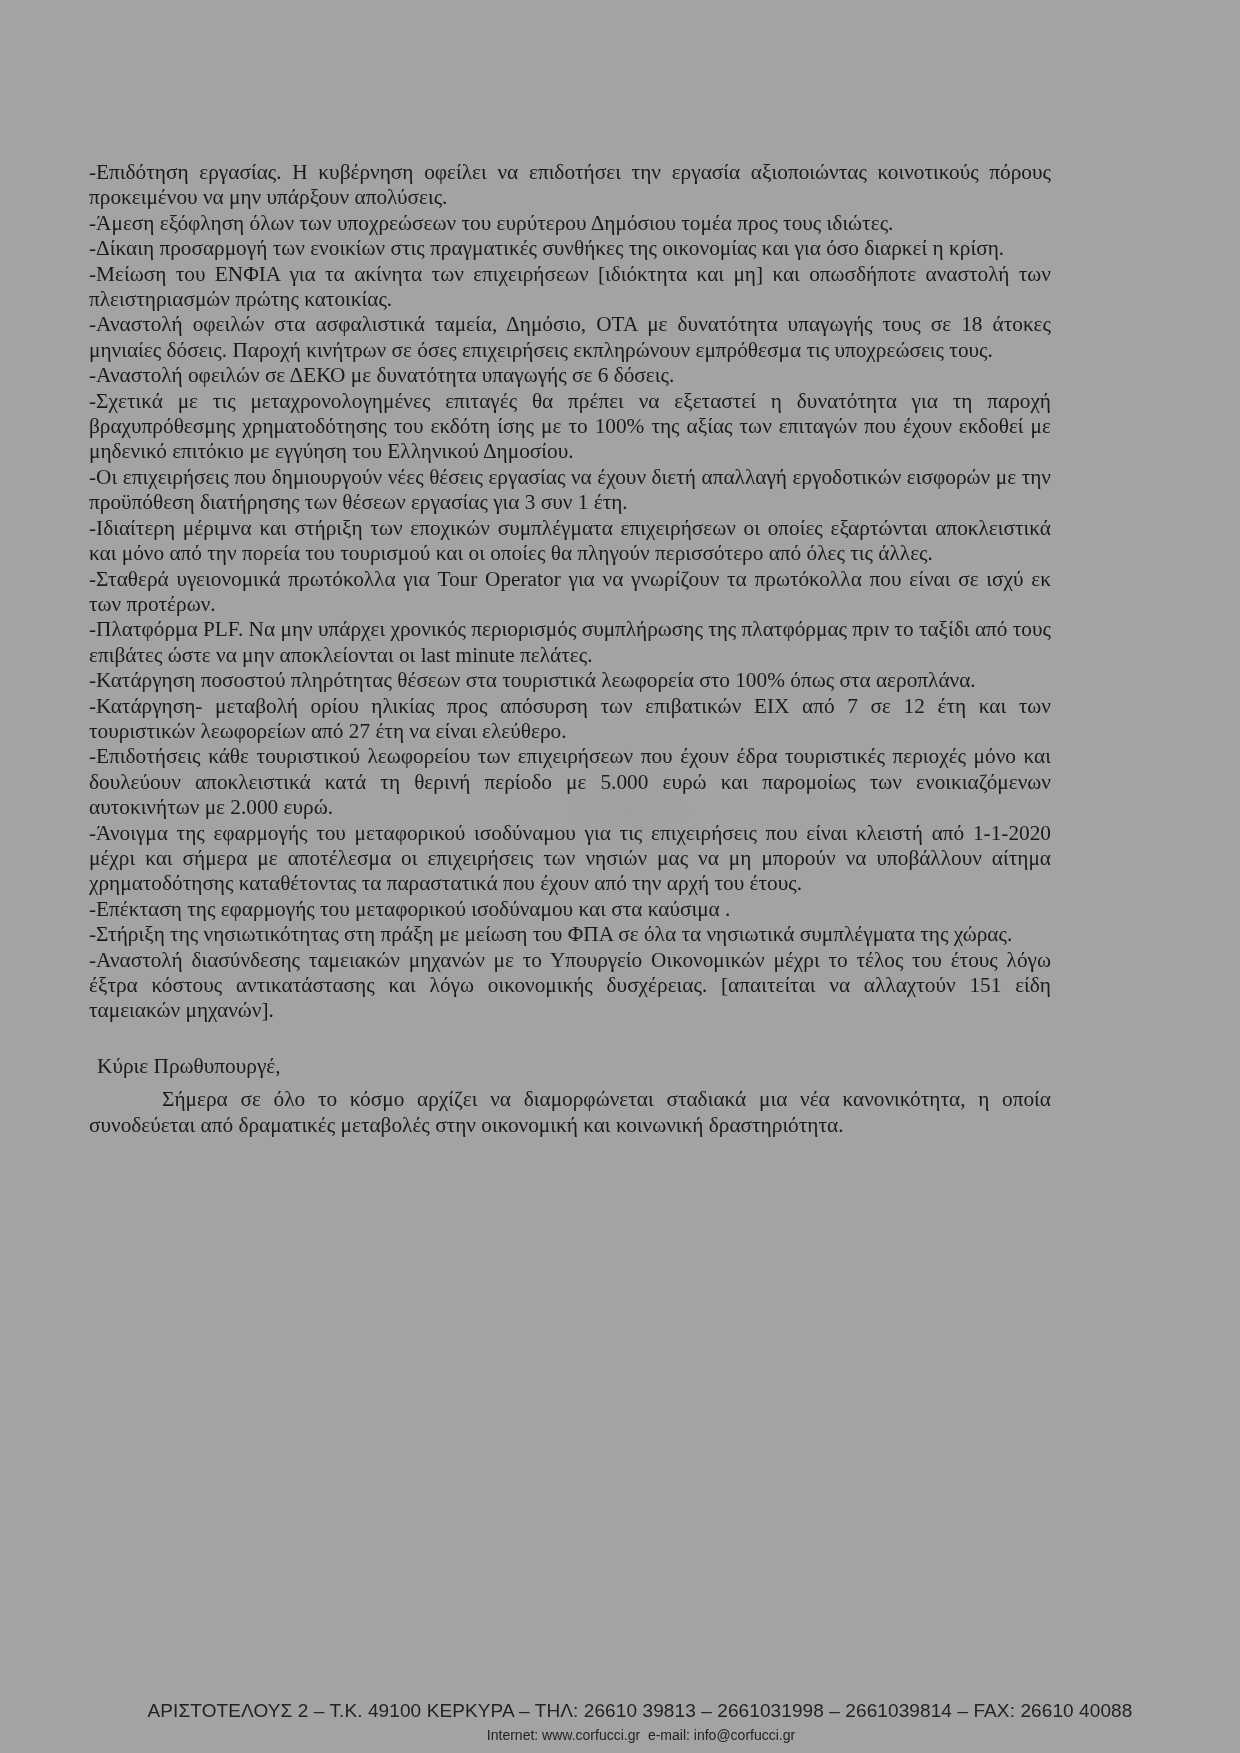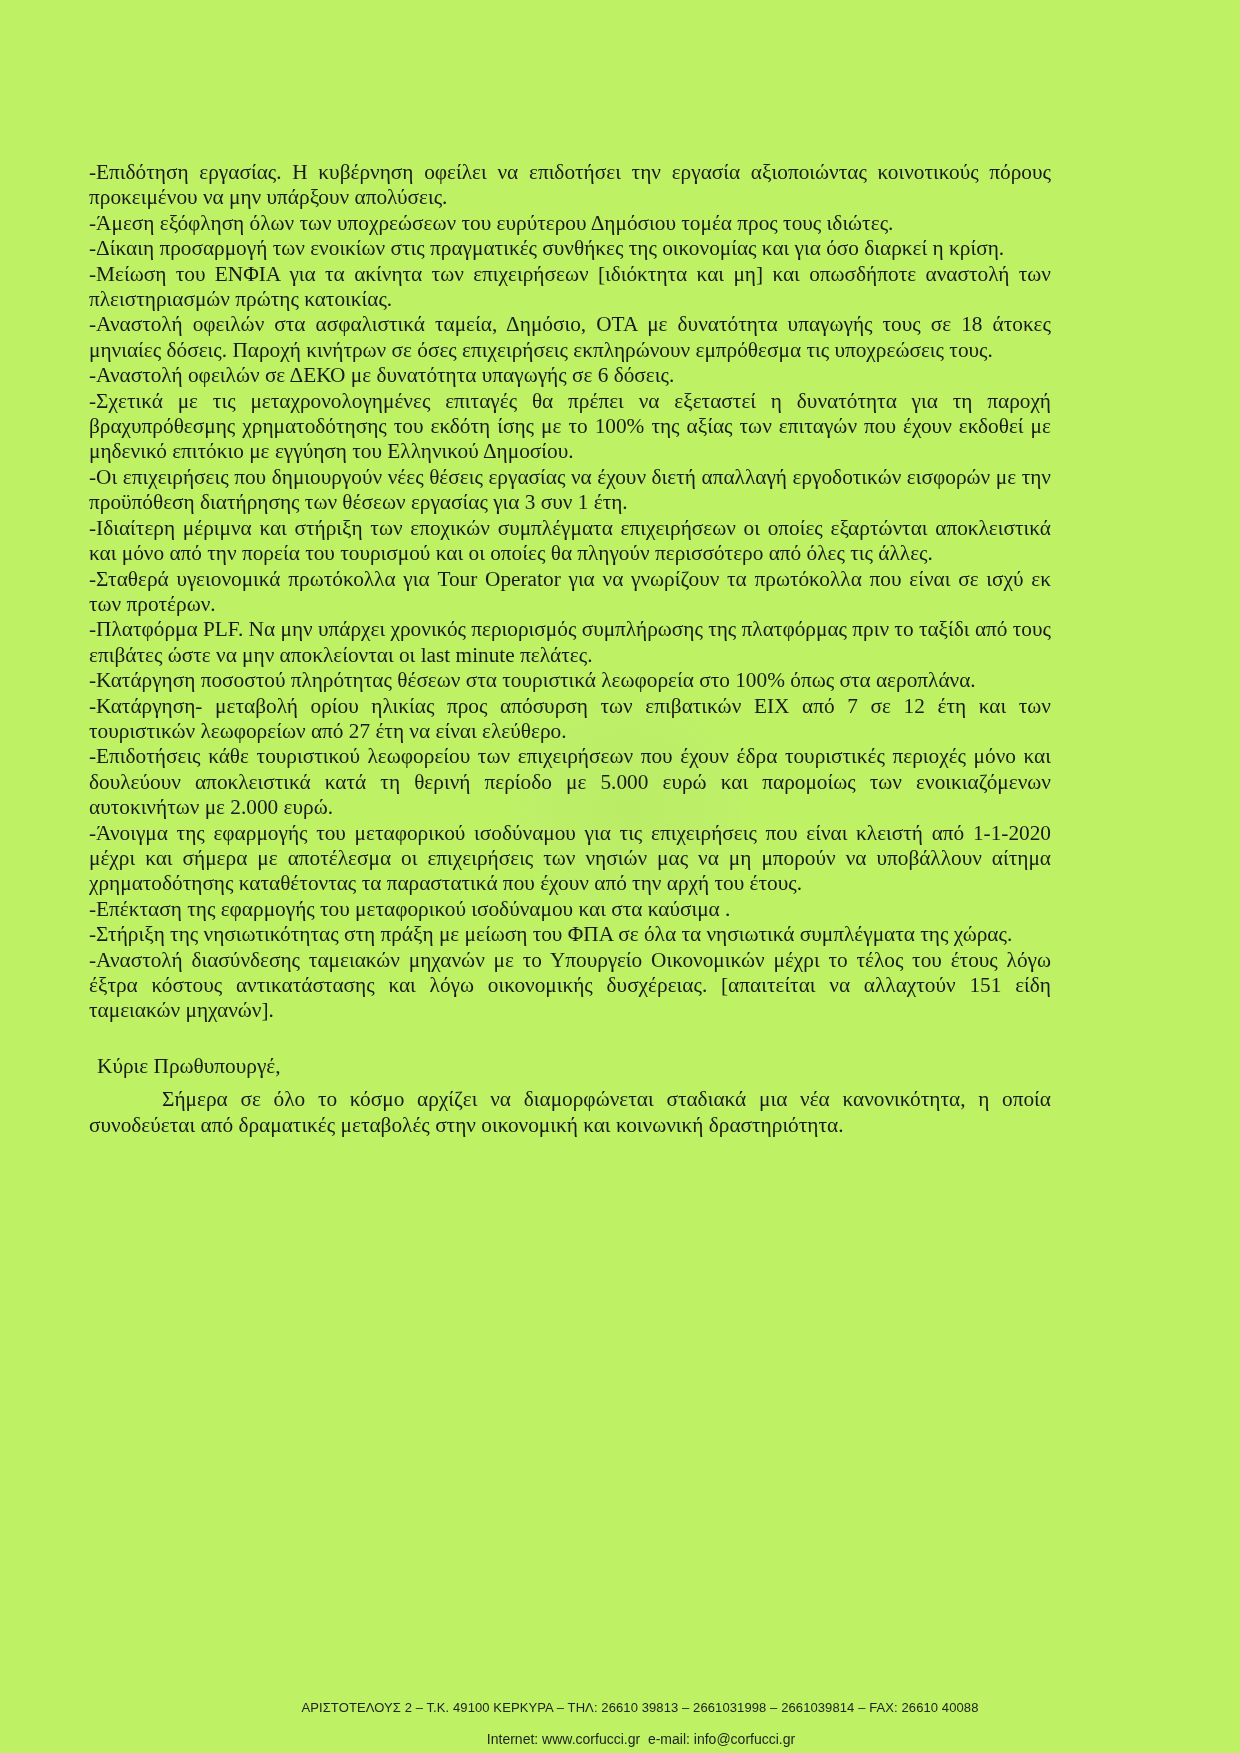--- a/index.html
+++ b/index.html
@@ -1,36 +1,36 @@
 <!DOCTYPE html>
 <html><head>
 <meta charset="utf-8">
 <style>
   html, body { margin: 0; padding: 0; background: #ffffff; }
   body { width: 1240px; height: 1753px; position: relative; overflow: hidden; }
   .page {
     position: absolute; left: 0; top: 0; width: 1240px; height: 1753px;
-    background: #bef264;
+    background: #a3a3a3;
   }
   .body-text {
     position: absolute; left: 89px; top: 160px; width: 962px;
     font-family: "Liberation Serif", "DejaVu Serif", serif;
     font-size: 21.3px; line-height: 25.4px; color: #1a1a1a;
   }
   .item { margin: 0; text-align: justify; text-align-last: left; }
   .item-tight { margin: 8px; }
   .salutation { margin-top: 30px; }
   .closing-para { text-indent: 73px; text-align: justify; margin: 0; }
   .footer {
     position: absolute; left: 0; width: 1240px; top: 1700px;
     font-family: "Liberation Sans", "DejaVu Sans", sans-serif;
     color: #222; text-align: center;
   }
-  .footer-line1 { font-size: 13px; letter-spacing: 0.1px; padding-left: 40px; }
-  .footer-line2 { font-size: 14px; margin-top: 16px; padding-left: 42px; }
+  .footer-line1 { font-size: 19px; letter-spacing: 0.1px; padding-left: 40px; }
+  .footer-line2 { font-size: 14px; margin-top: 5px; padding-left: 42px; }
   .watermark {
     position: absolute; left: 500px; top: 690px; width: 260px; height: 240px;
     border-radius: 50%; opacity: 0.05;
     background: radial-gradient(circle, #777 0%, #bbb 55%, transparent 70%);
   }
 </style>
 </head>
 <body>
 
 <div class="page">

